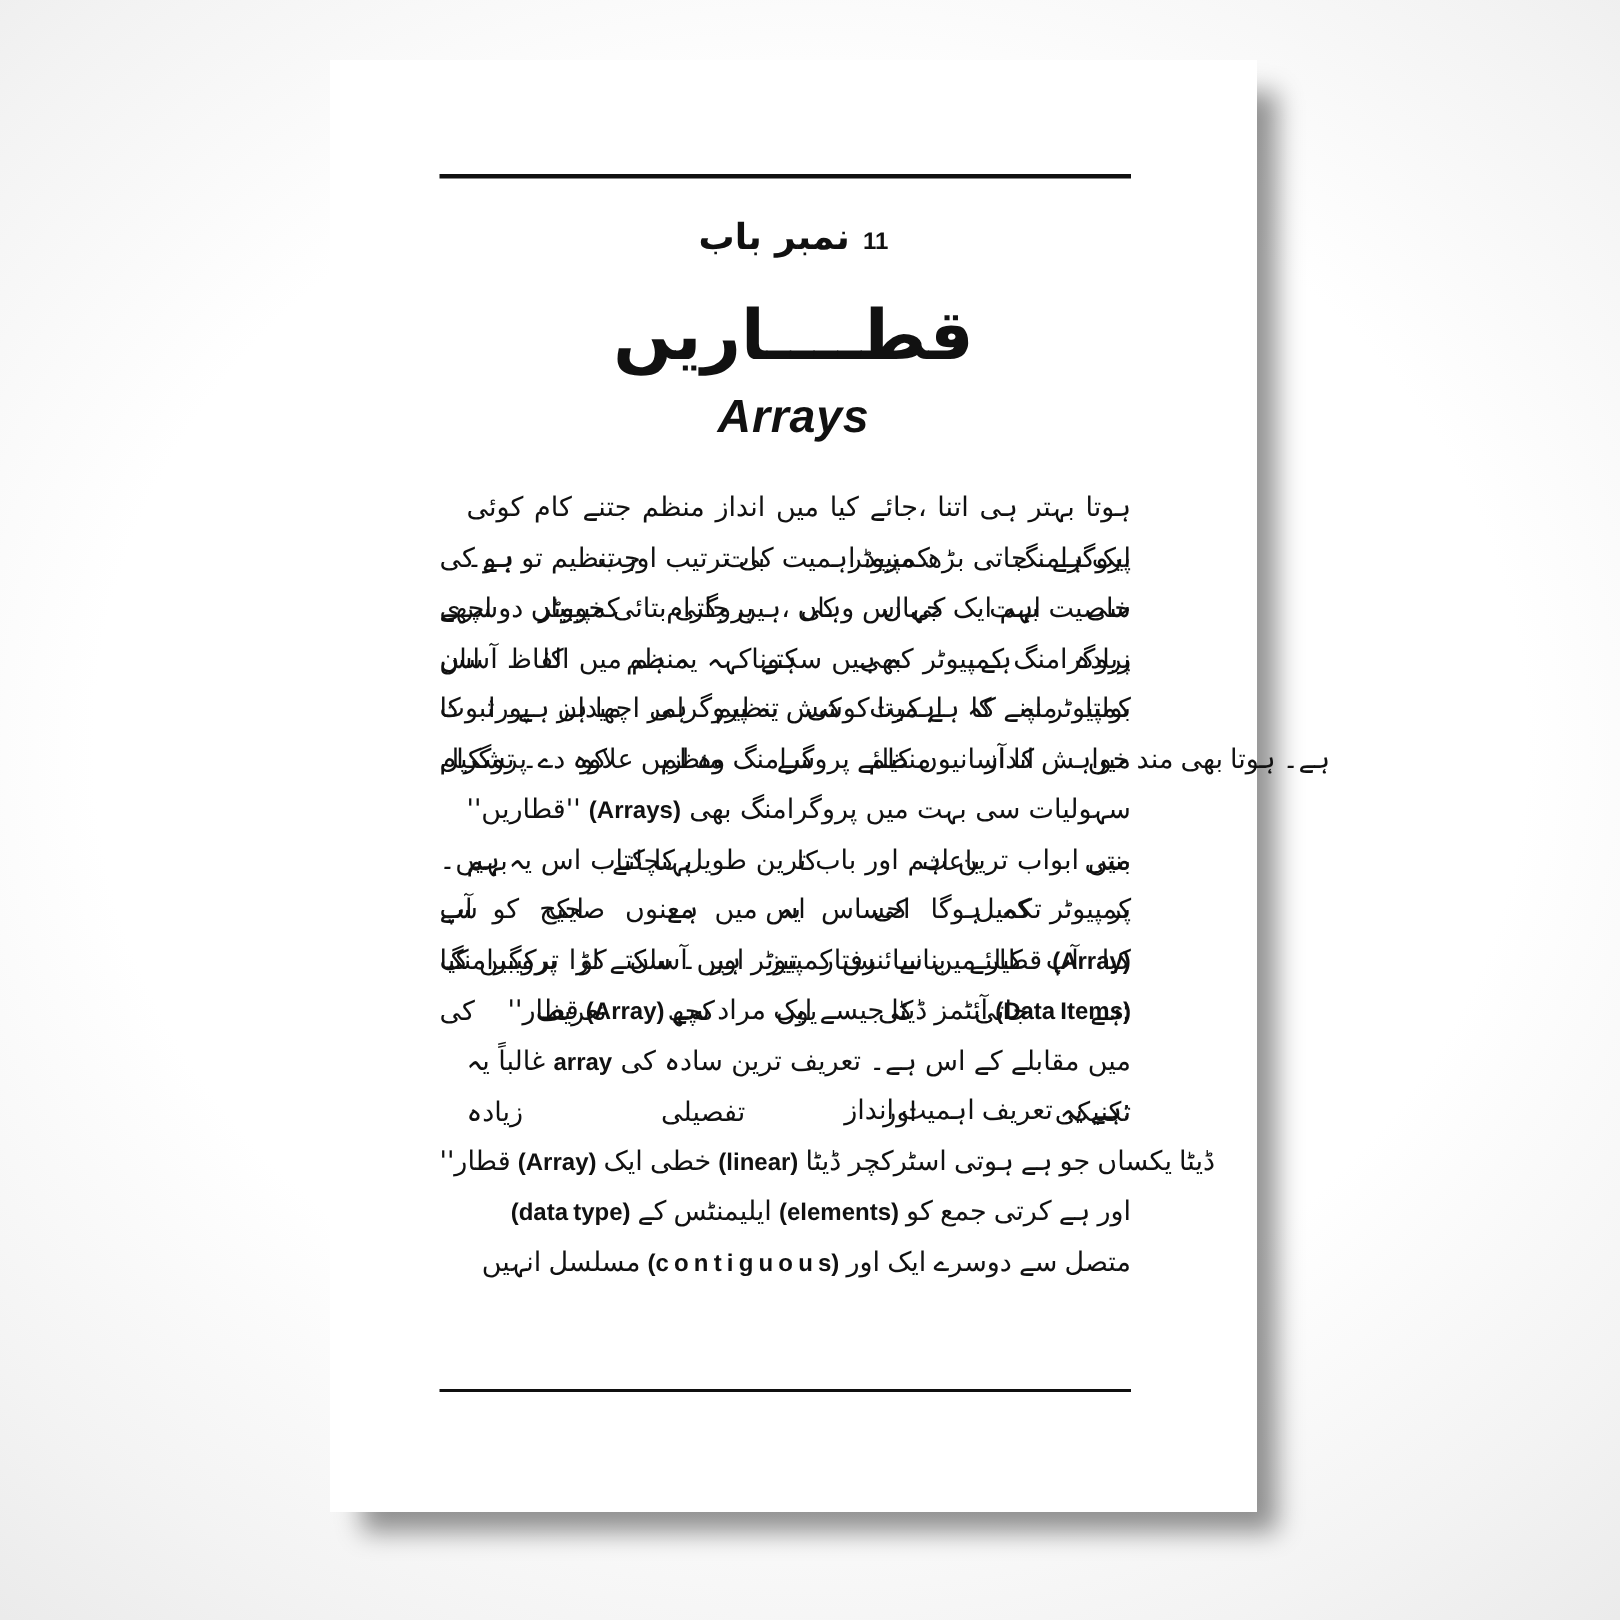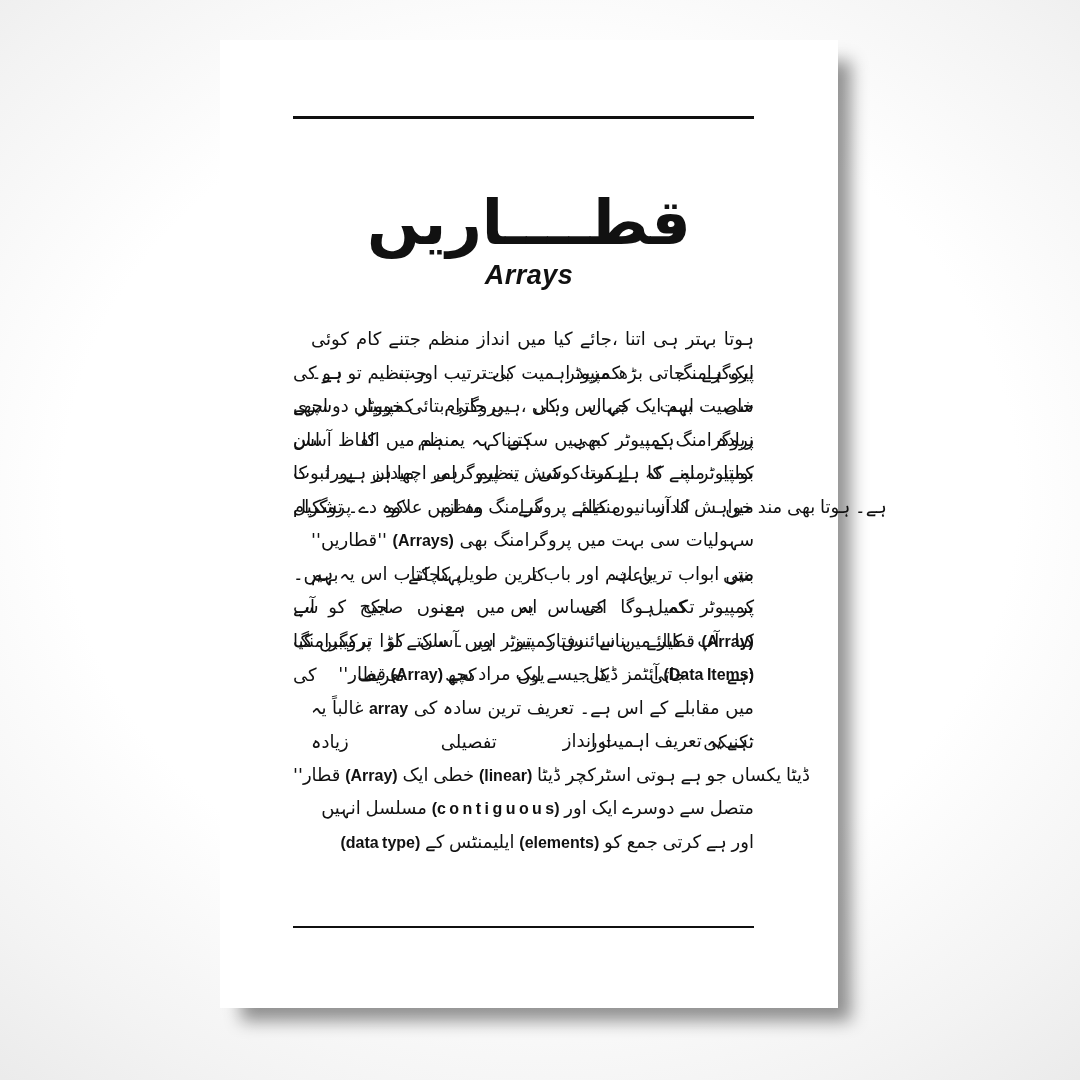--- a/index.html
+++ b/index.html
@@ -38,31 +38,31 @@
     font-size: 24px;
     letter-spacing: 0.5px;
   }
   .chapter .eng { font-size: 27px; letter-spacing: 0; }
 
   .title-ur {
     position: absolute;
     top: 152px; left: 0; width: 100%;
     text-align: center;
     font-weight: bold;
-    font-size: 62px;
+    font-size: 46px;
     line-height: 62px;
   }
   .title-en {
     position: absolute;
     top: 220px; left: 0; width: 100%;
     text-align: center;
     font-family: "Liberation Sans", sans-serif;
     font-weight: bold;
     font-style: italic;
-    font-size: 27px;
+    font-size: 31px;
     letter-spacing: 0.5px;
   }
 
   .body-lines {
     position: absolute;
     top: 282px; left: 73px;
     width: 461px;
     direction: ltr;
   }
   .bline {
@@ -83,35 +83,36 @@
     font-weight: bold;
     font-size: 16px;
   }
 </style>
 </head>
 <body>
 
 <div class="canvas">
   <div class="page">
     <div class="rule rule-top"></div>
+    <div class="chapter"><span class="tok">باب</span> <span class="tok">نمبر</span> <span class="tok eng">11</span></div>
     <div class="title-ur">قطــــاریں</div>
     <div class="title-en">Arrays</div>
     <div class="body-lines">
         <div class="bline j ind"><span class="tok">کوئی</span> <span class="tok">کام</span> <span class="tok">جتنے</span> <span class="tok">منظم</span> <span class="tok">انداز</span> <span class="tok">میں</span> <span class="tok">کیا</span> <span class="tok">جائے،</span> <span class="tok">اتنا</span> <span class="tok">ہی</span> <span class="tok">بہتر</span> <span class="tok">ہوتا</span> <span class="tok">ہے۔</span> <span class="tok">جب</span> <span class="tok">بات</span> <span class="tok">کمپیوٹر</span> <span class="tok">پروگرامنگ</span></div>
         <div class="bline j"><span class="tok">کی</span> <span class="tok">ہو</span> <span class="tok">تو</span> <span class="tok">تنظیم</span> <span class="tok">اور</span> <span class="tok">ترتیب</span> <span class="tok">کی</span> <span class="tok">اہمیت</span> <span class="tok">مزید</span> <span class="tok">بڑھ</span> <span class="tok">جاتی</span> <span class="tok">ہے۔</span> <span class="tok">ایک</span> <span class="tok">اچھے</span> <span class="tok">کمپیوٹر</span> <span class="tok">پروگرام</span> <span class="tok">کی</span> <span class="tok">جہاں</span> <span class="tok">بہت</span> <span class="tok">سی</span></div>
         <div class="bline j"><span class="tok">دوسری</span> <span class="tok">خوبیاں</span> <span class="tok">بتائی</span> <span class="tok">جاتی</span> <span class="tok">ہیں،</span> <span class="tok">وہاں</span> <span class="tok">اس</span> <span class="tok">کی</span> <span class="tok">ایک</span> <span class="tok">اہم</span> <span class="tok">خاصیت</span> <span class="tok">اس</span> <span class="tok">کا</span> <span class="tok">منظم</span> <span class="tok">ہونا</span> <span class="tok">بھی</span> <span class="tok">ہے۔</span> <span class="tok">زیادہ</span></div>
         <div class="bline j"><span class="tok">آسان</span> <span class="tok">الفاظ</span> <span class="tok">میں</span> <span class="tok">ہم</span> <span class="tok">یہ</span> <span class="tok">کہہ</span> <span class="tok">سکتے</span> <span class="tok">ہیں</span> <span class="tok">کہ</span> <span class="tok">کمپیوٹر</span> <span class="tok">پروگرامنگ</span> <span class="tok">کا</span> <span class="tok">پورا</span> <span class="tok">میدان</span> <span class="tok">ہی</span> <span class="tok">تنظیم</span> <span class="tok">کی</span> <span class="tok">اہمیت</span> <span class="tok">کا</span> <span class="tok">منہ</span> <span class="tok">بولتا</span></div>
         <div class="bline j"><span class="tok">ثبوت</span> <span class="tok">ہے۔</span> <span class="tok">ہر</span> <span class="tok">اچھا</span> <span class="tok">پروگرامر</span> <span class="tok">یہ</span> <span class="tok">کوشش</span> <span class="tok">کرتا</span> <span class="tok">ہے</span> <span class="tok">کہ</span> <span class="tok">اپنے</span> <span class="tok">کمپیوٹر</span> <span class="tok">پروگرام</span> <span class="tok">کو</span> <span class="tok">منظم</span> <span class="tok">سے</span> <span class="tok">منظم</span> <span class="tok">انداز</span> <span class="tok">میں</span></div>
         <div class="bline l"><span class="tok">تشکیل</span> <span class="tok">دے۔</span> <span class="tok">علاوہ</span> <span class="tok">ازیں</span> <span class="tok">وہ</span> <span class="tok">پروگرامنگ</span> <span class="tok">کیلئے</span> <span class="tok">آسانیوں</span> <span class="tok">کا</span> <span class="tok">خواہش</span> <span class="tok">مند</span> <span class="tok">بھی</span> <span class="tok">ہوتا</span> <span class="tok">ہے۔</span></div>
         <div class="bline j ind"><span class="tok">''قطاریں''</span> <span class="tok eng">(Arrays)</span> <span class="tok">بھی</span> <span class="tok">پروگرامنگ</span> <span class="tok">میں</span> <span class="tok">بہت</span> <span class="tok">سی</span> <span class="tok">سہولیات</span> <span class="tok">بہم</span> <span class="tok">پہنچانے</span> <span class="tok">کا</span> <span class="tok">باعث</span> <span class="tok">بنتی</span></div>
         <div class="bline j"><span class="tok">ہیں۔</span> <span class="tok">یہ</span> <span class="tok">اس</span> <span class="tok">کتاب</span> <span class="tok">کا</span> <span class="tok">طویل</span> <span class="tok">ترین</span> <span class="tok">باب</span> <span class="tok">اور</span> <span class="tok">اہم</span> <span class="tok">ترین</span> <span class="tok">ابواب</span> <span class="tok">میں</span> <span class="tok">سے</span> <span class="tok">ایک</span> <span class="tok">ہے۔</span> <span class="tok">اس</span> <span class="tok">کی</span> <span class="tok">تکمیل</span> <span class="tok">پر</span></div>
         <div class="bline j"><span class="tok">آپ</span> <span class="tok">کو</span> <span class="tok">صحیح</span> <span class="tok">معنوں</span> <span class="tok">میں</span> <span class="tok">یہ</span> <span class="tok">احساس</span> <span class="tok">ہوگا</span> <span class="tok">کہ</span> <span class="tok">کمپیوٹر</span> <span class="tok">پروگرامنگ</span> <span class="tok">کو</span> <span class="tok">آسان</span> <span class="tok">اور</span> <span class="tok">تیز</span> <span class="tok">رفتار</span> <span class="tok">بنانے</span> <span class="tok">کیلئے</span> <span class="tok">آپ</span> <span class="tok">کیا</span></div>
         <div class="bline j"><span class="tok">کیا</span> <span class="tok">ترکیبیں</span> <span class="tok">لڑا</span> <span class="tok">سکتے</span> <span class="tok">ہیں۔</span> <span class="tok">کمپیوٹر</span> <span class="tok">سائنس</span> <span class="tok">میں</span> <span class="tok">قطار</span> <span class="tok eng">(Array)</span> <span class="tok">کی</span> <span class="tok">تعریف</span> <span class="tok">کچھ</span> <span class="tok">یوں</span> <span class="tok">کی</span> <span class="tok">جاتی</span> <span class="tok">ہے:</span></div>
         <div class="bline c"><span class="tok">''قطار</span> <span class="tok eng">(Array)</span> <span class="tok">سے</span> <span class="tok">مراد</span> <span class="tok">ایک</span> <span class="tok">جیسے</span> <span class="tok">ڈیٹا</span> <span class="tok">آئٹمز</span> <span class="tok eng">(Data&nbsp;Items)</span></div>
         <div class="bline j ind"><span class="tok">یہ</span> <span class="tok">غالباً</span> <span class="tok eng">array</span> <span class="tok">کی</span> <span class="tok">سادہ</span> <span class="tok">ترین</span> <span class="tok">تعریف</span> <span class="tok">ہے۔</span> <span class="tok">اس</span> <span class="tok">کے</span> <span class="tok">مقابلے</span> <span class="tok">میں</span> <span class="tok">زیادہ</span> <span class="tok">تفصیلی</span> <span class="tok">اور</span> <span class="tok">تکنیکی</span></div>
         <div class="bline l"><span class="tok">انداز</span> <span class="tok">اہمیت</span> <span class="tok">تعریف</span> <span class="tok">یہ</span> <span class="tok">ہے:</span></div>
         <div class="bline c"><span class="tok">''قطار</span> <span class="tok eng">(Array)</span> <span class="tok">ایک</span> <span class="tok">خطی</span> <span class="tok eng">(linear)</span> <span class="tok">ڈیٹا</span> <span class="tok">اسٹرکچر</span> <span class="tok">ہوتی</span> <span class="tok">ہے</span> <span class="tok">جو</span> <span class="tok">یکساں</span> <span class="tok">ڈیٹا</span></div>
+        <div class="bline c"><span class="tok eng">(data&nbsp;type)</span> <span class="tok">کے</span> <span class="tok">ایلیمنٹس</span> <span class="tok eng">(elements)</span> <span class="tok">کو</span> <span class="tok">جمع</span> <span class="tok">کرتی</span> <span class="tok">ہے</span> <span class="tok">اور</span></div>
         <div class="bline c"><span class="tok">انہیں</span> <span class="tok">مسلسل</span> <span class="tok eng">(c&nbsp;o&nbsp;n&nbsp;t&nbsp;i&nbsp;g&nbsp;u&nbsp;o&nbsp;u&nbsp;s)</span> <span class="tok">اور</span> <span class="tok">ایک</span> <span class="tok">دوسرے</span> <span class="tok">سے</span> <span class="tok">متصل</span></div>
-        <div class="bline c"><span class="tok eng">(data&nbsp;type)</span> <span class="tok">کے</span> <span class="tok">ایلیمنٹس</span> <span class="tok eng">(elements)</span> <span class="tok">کو</span> <span class="tok">جمع</span> <span class="tok">کرتی</span> <span class="tok">ہے</span> <span class="tok">اور</span></div>
       </div>
     <div class="rule rule-bottom"></div>
   </div>
 </div>
 
 </body></html>

